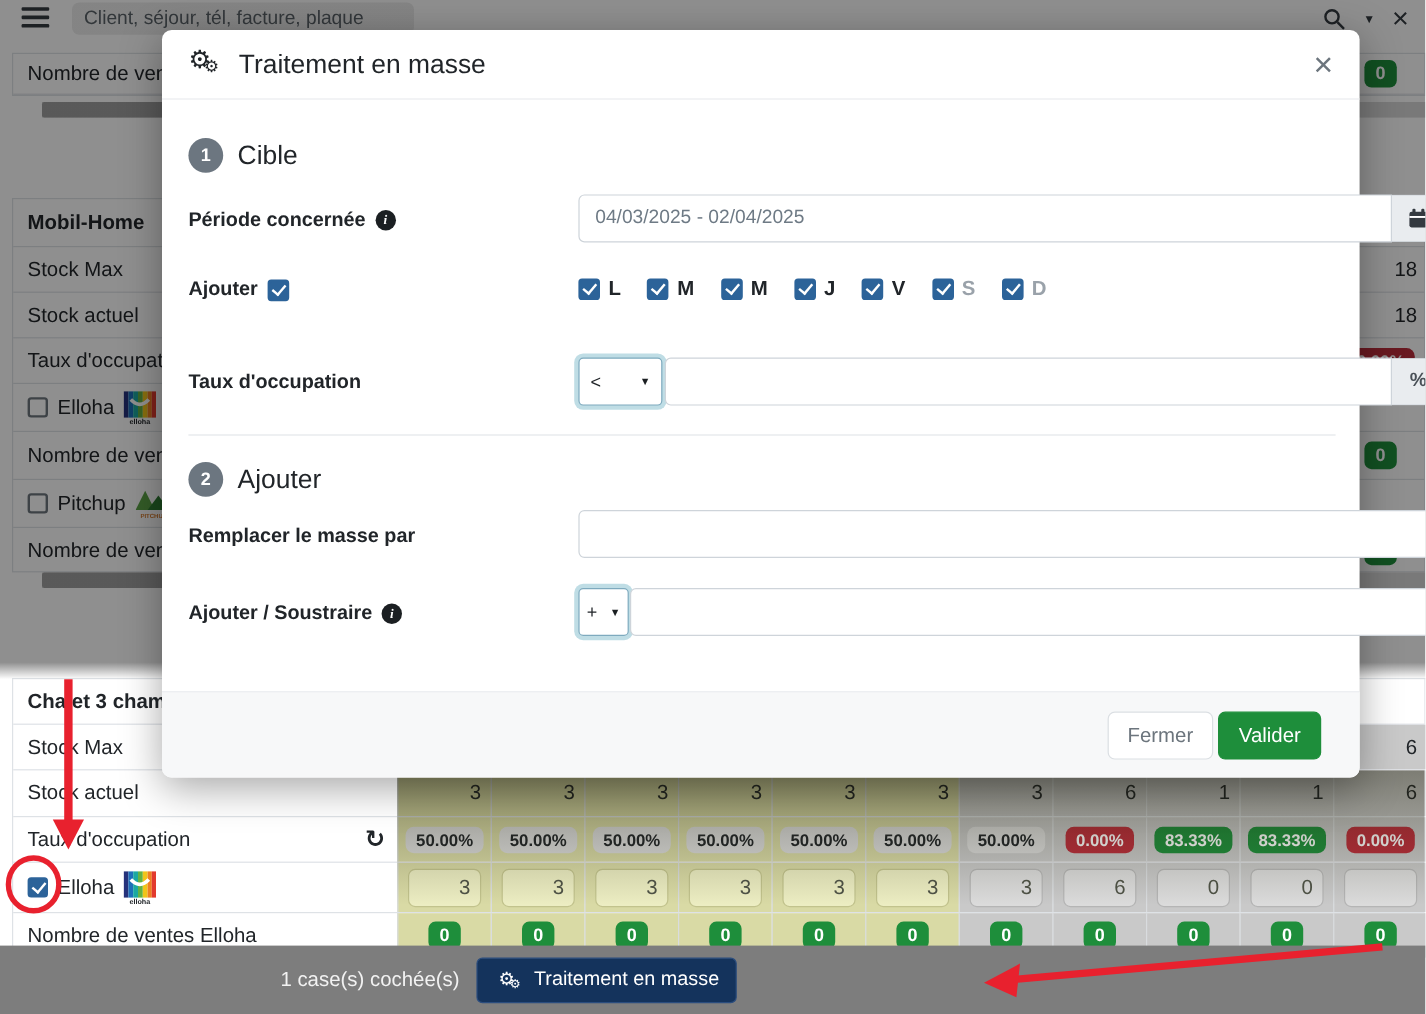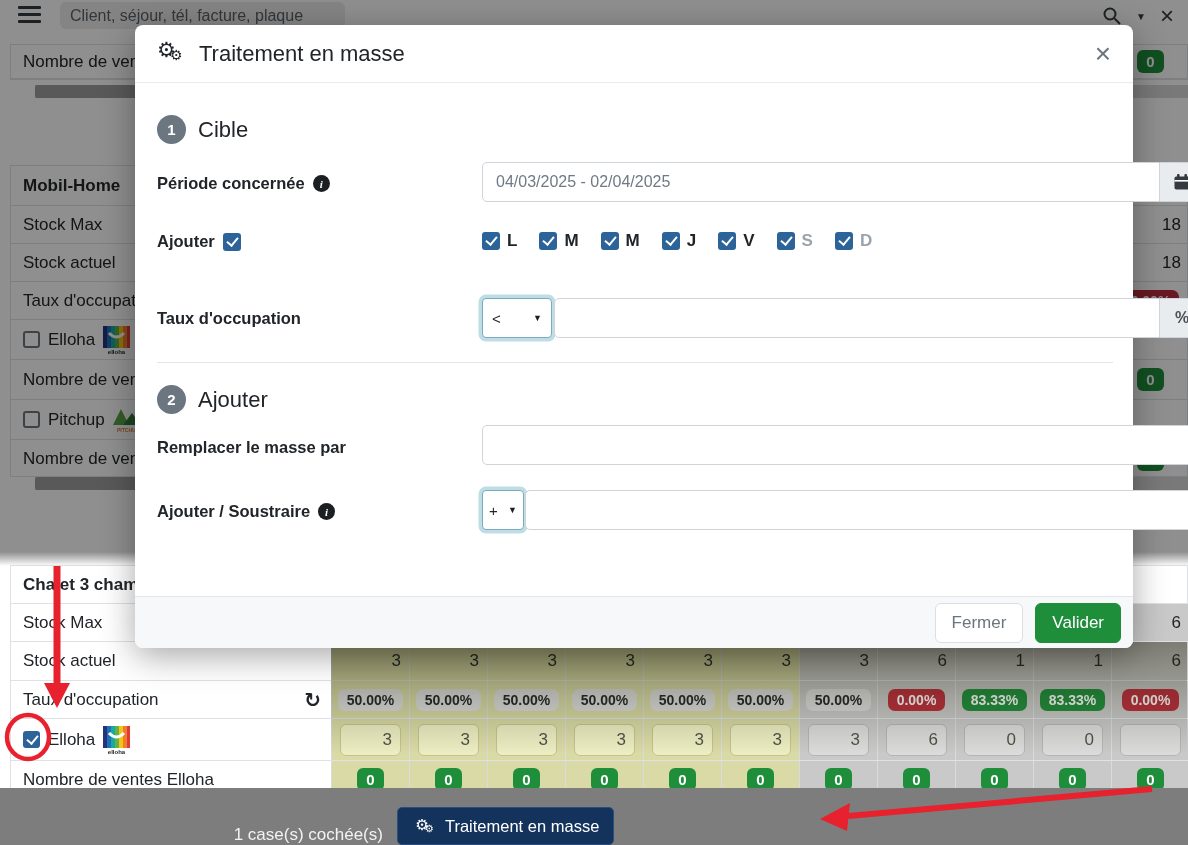--- a/index.html
+++ b/index.html
@@ -89,30 +89,30 @@
   .fsel{height:40px;border:1px solid #7eaabe;border-radius:4px;background:#fff;display:inline-flex;align-items:center;
         justify-content:space-between;padding:0 9px;box-shadow:0 0 0 3.5px rgba(96,171,189,.40);
         font-size:15px;color:#212529;box-sizing:border-box;gap:8px;}
   .fsel .car{font-size:9px;color:#1b1f22;}
   .dayrow{display:flex;align-items:center;gap:22px;}
   .daygroup{display:flex;align-items:center;gap:7px;}
   .daygroup .cb{width:18px;height:18px;}
   .dlabel{font-weight:bold;font-size:17px;color:#212529;}
   .dlabel.mut{color:#9aa2aa;}
   .mhr{position:absolute;left:22px;right:20px;border-top:1px solid #e3e6e9;}
-  .m-footer{position:absolute;left:0;right:0;bottom:0;height:52px;background:#f7f8f9;border-top:1px solid #e3e6e9;
-            border-radius:0 0 8px 8px;display:flex;align-items:center;justify-content:flex-end;gap:12px;padding:0 12px;box-sizing:border-box;}
+  .m-footer{position:absolute;left:0;right:0;bottom:0;height:72px;background:#f7f8f9;border-top:1px solid #e3e6e9;
+            border-radius:0 0 8px 8px;display:flex;align-items:center;justify-content:flex-end;gap:4px;padding:0 32px;box-sizing:border-box;}
   .btn{height:40px;border-radius:6px;display:inline-flex;align-items:center;justify-content:center;
        padding:0 16px;font-size:17px;cursor:pointer;box-sizing:border-box;}
   .btn-light{background:#fff;border:1px solid #dbdfe3;color:#6c757d;}
   .btn-green{background:#1e8e3b;border:1px solid #1e8e3b;color:#fff;}
 
   
   .bottombar{position:absolute;left:0;right:0;bottom:0;height:57px;background:#7d7d7d;z-index:6;
-             display:flex;align-items:flex-end;justify-content:center;gap:14px;}
+             display:flex;align-items:center;justify-content:center;gap:14px;}
   .count-text{color:#f2f2f2;font-size:17px;}
   .btn-navy{background:#14335c;border:1px solid #2b4d7e;border-radius:5px;color:#fff;font-size:16.5px;
             height:38px;display:inline-flex;align-items:center;gap:9px;padding:0 14px;cursor:pointer;margin-right:340px;margin-left:0;}
   .btn-navy .gears{transform:scale(.72);margin-top:4px;width:24px;color:#fff;}
 
   
   .annot{position:absolute;inset:0;z-index:30;pointer-events:none;}
 
   .calendar-ico{display:inline-block;}
 </style>

